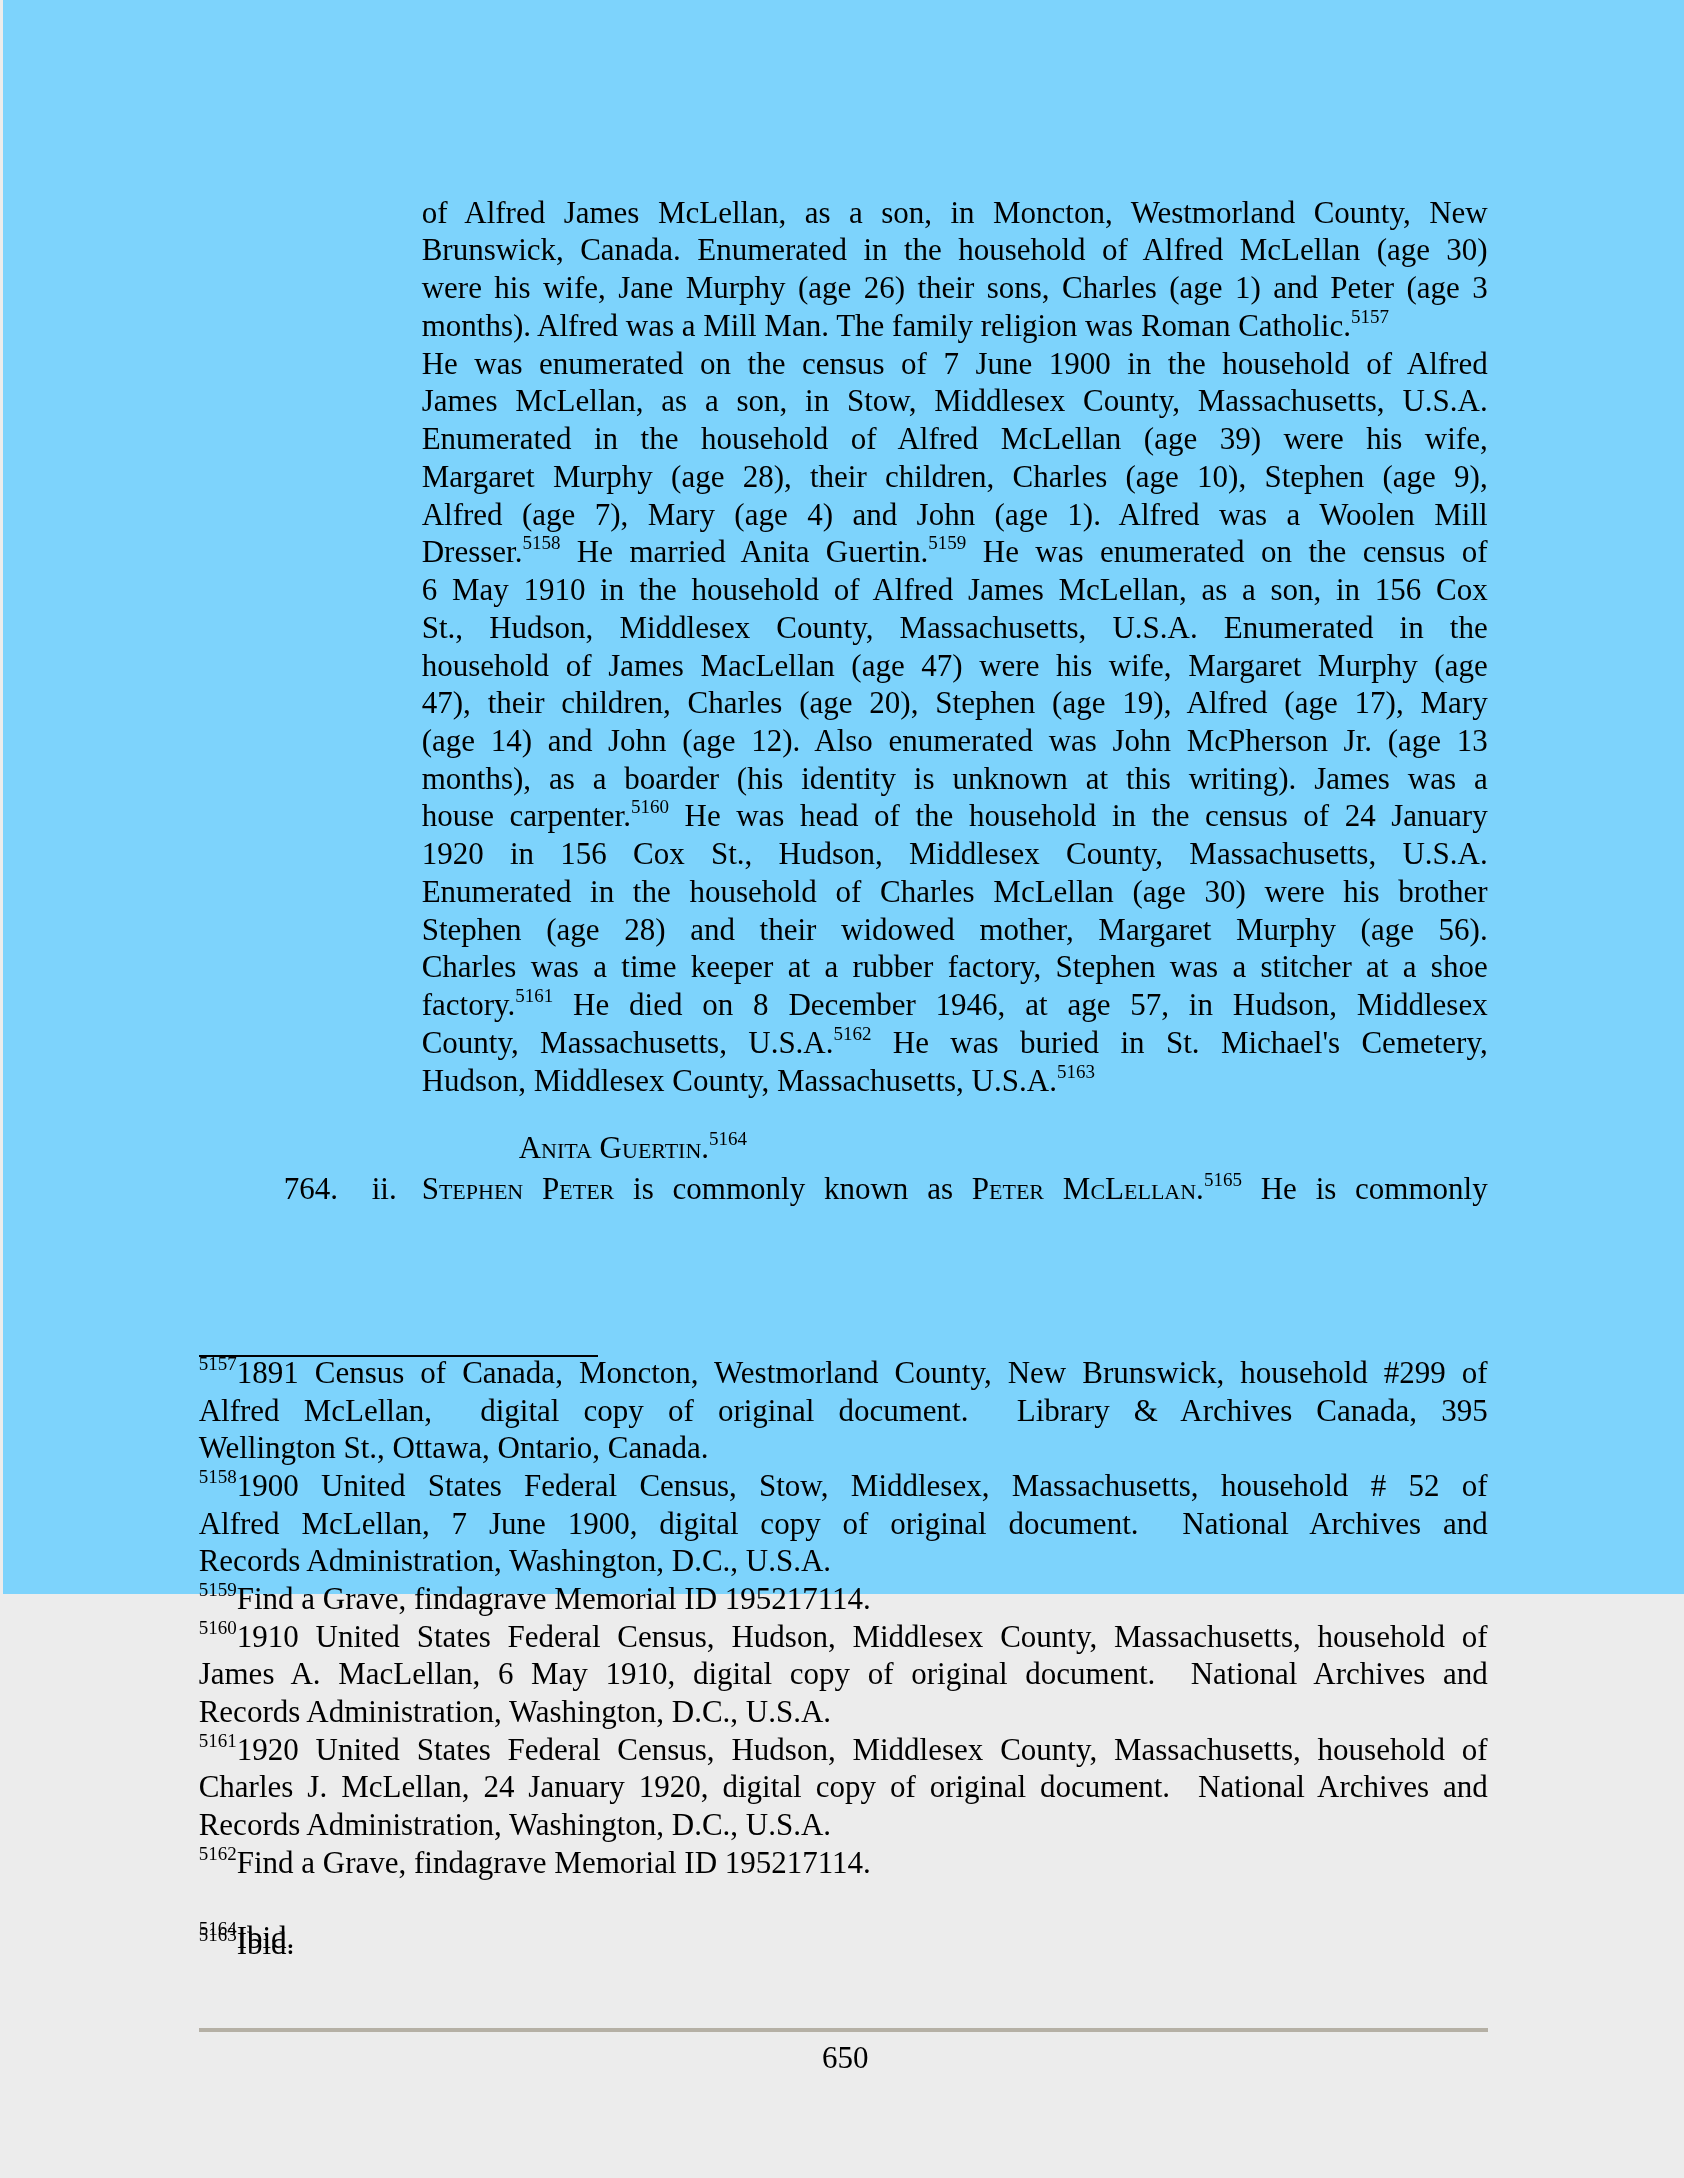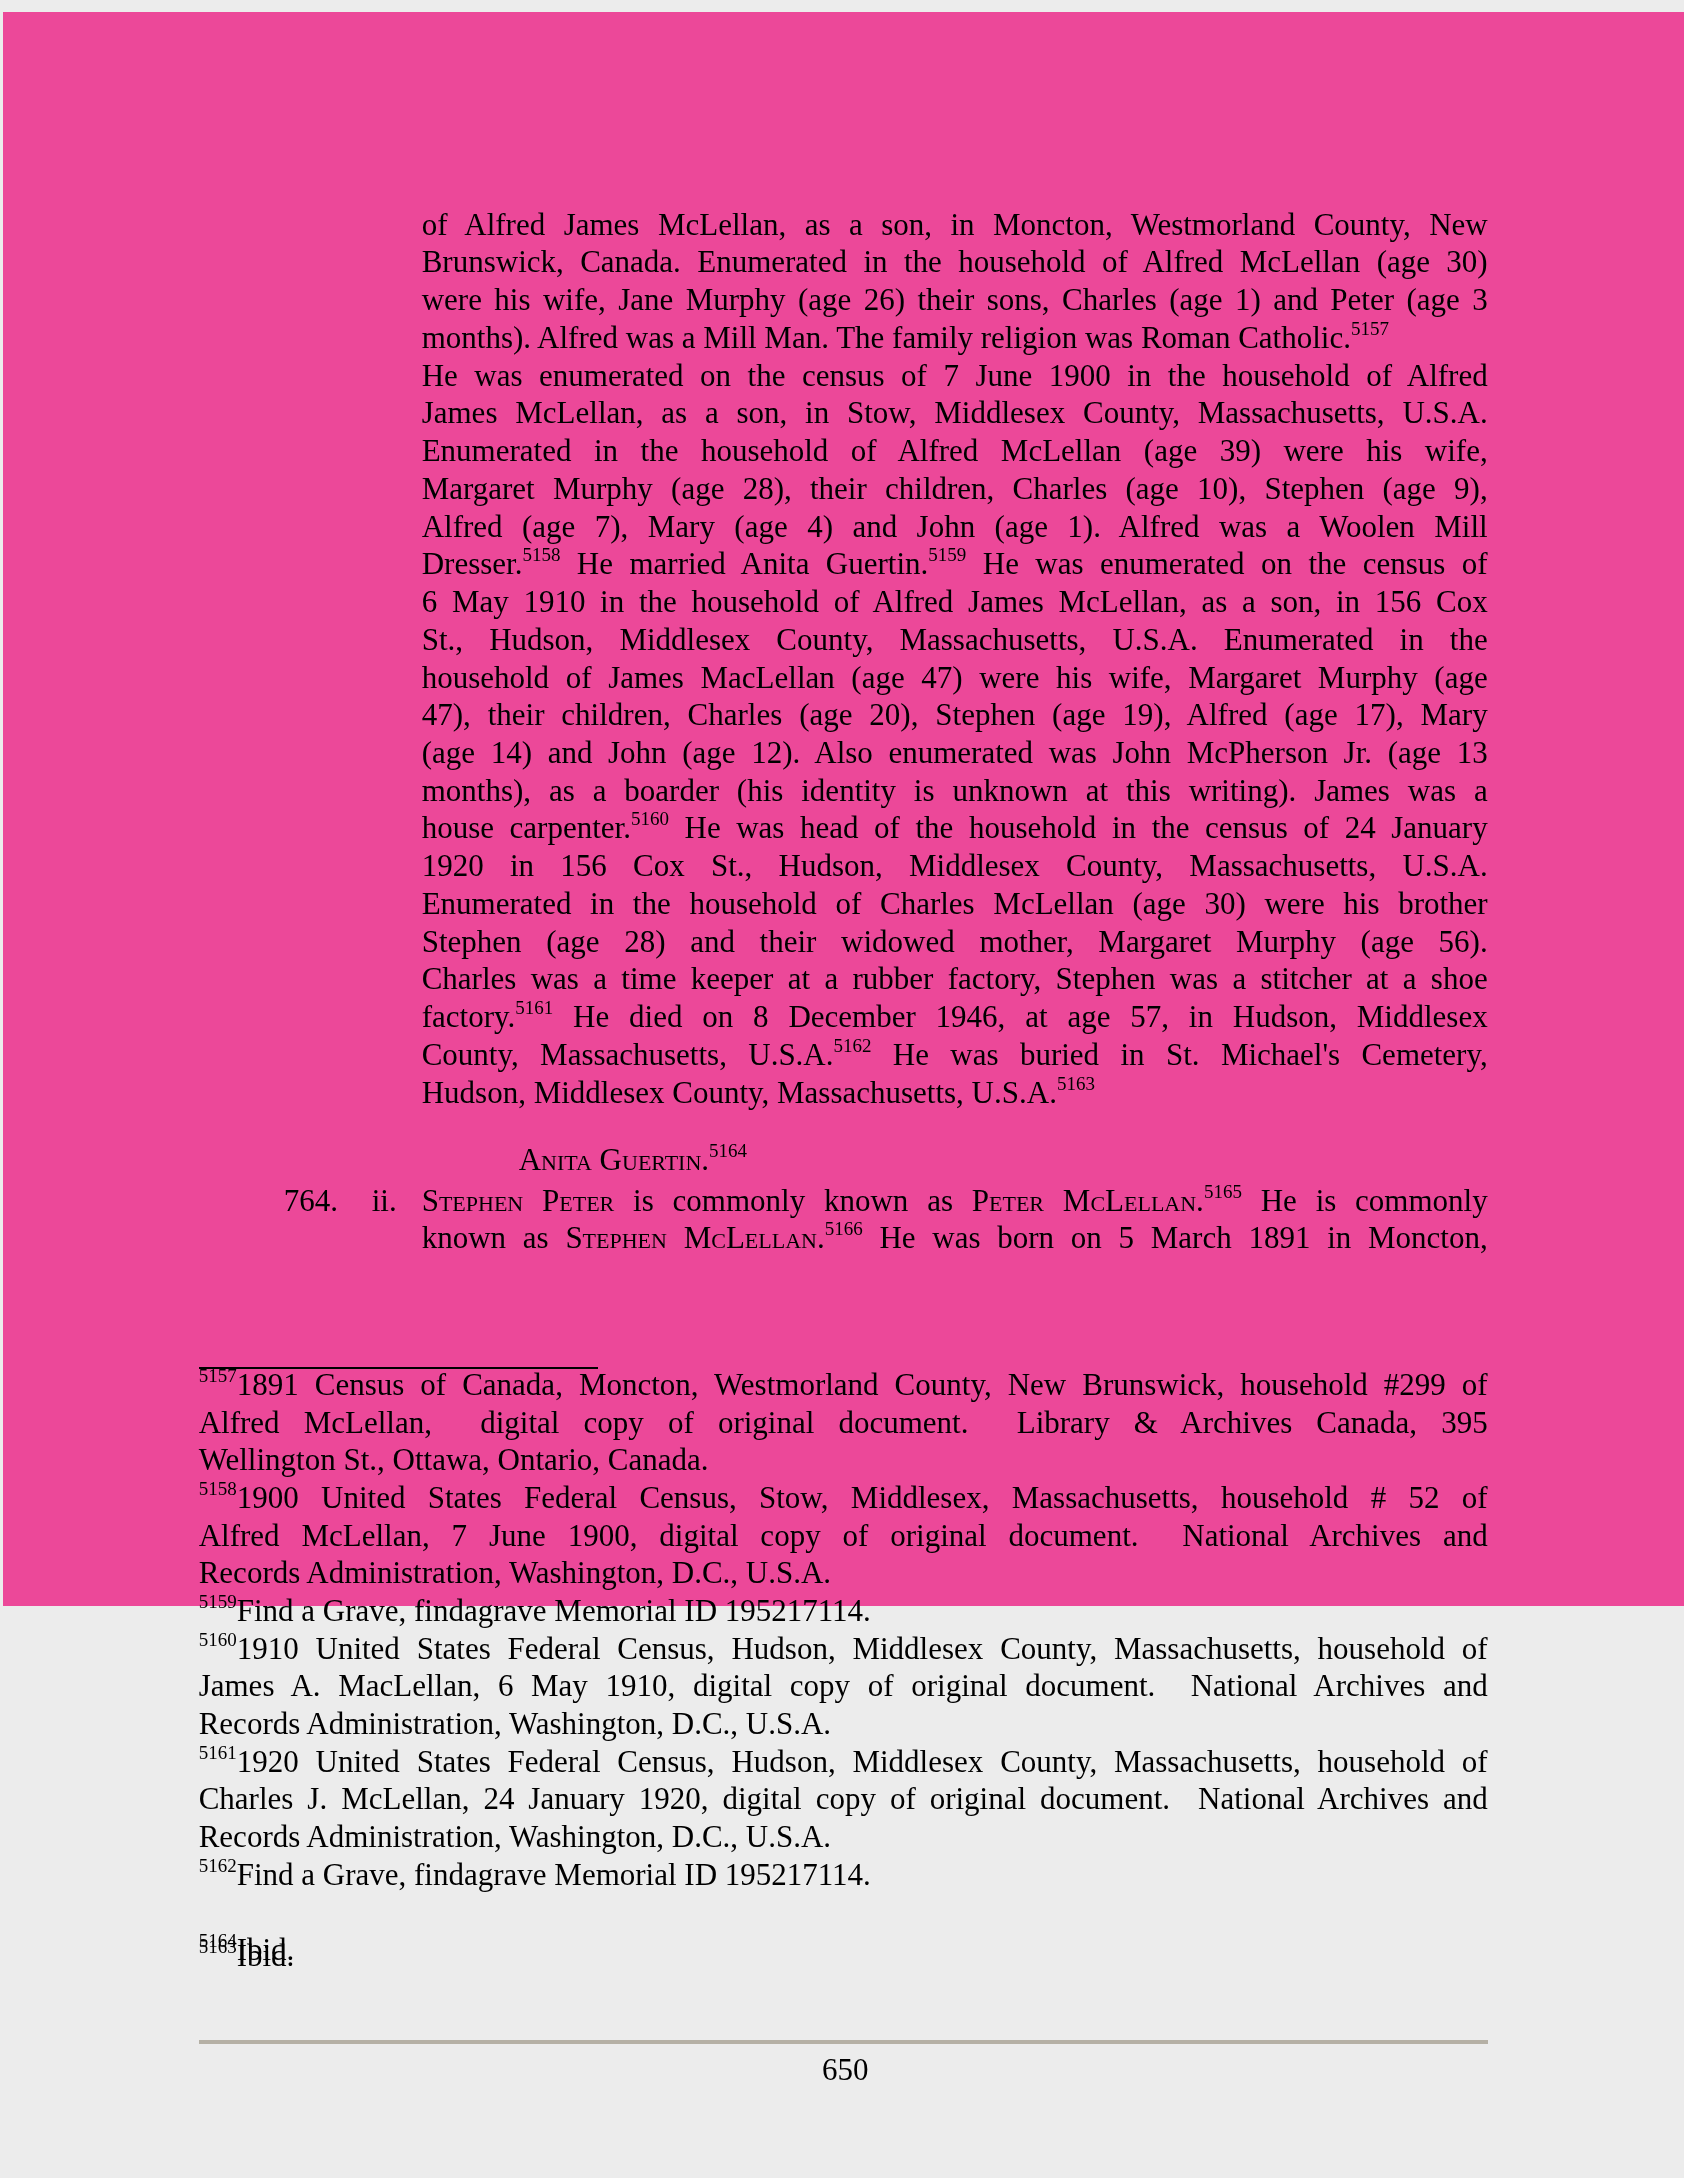--- a/index.html
+++ b/index.html
@@ -3,22 +3,22 @@
 <meta charset="utf-8">
 <style>
   html, body { margin: 0; padding: 0; }
   body {
     width: 1685px; height: 2178px; position: relative; overflow: hidden;
     background: #ececec;
     font-family: "Liberation Serif", "DejaVu Serif", serif;
     color: #000;
   }
   .page {
-    position: absolute; left: 2.7px; top: 12px; width: 1681px; height: 1594px;
-    background: #ec4899;
+    position: absolute; left: 2.7px; top: 0; width: 1681px; height: 1594px;
+    background: #7dd3fc;
   }
   .line {
     position: absolute; white-space: nowrap;
     font-size: 31px; line-height: 37px;
   }
   .body-line { left: 419px; width: 1066px; }
   .just { text-align: justify; text-align-last: justify; }
   .fn-line { left: 196px; width: 1289px; font-size: 31px; }
   sup {
     font-size: 19px; line-height: 0; vertical-align: 0; position: relative; top: -12.8px;
@@ -65,23 +65,20 @@
   <div class="line body-line" style="top:1129px; left:484px;margin-left:32px;">
     <span class="sc">Anita Guertin.</span><sup>5164</sup>
   </div>
 
   <div class="num764" style="top:1170px;">764.</div>
   <div class="numii" style="top:1170px;">ii.</div>
 
   <div class="line body-line just" style="top:1170px;">
     <span class="sc">Stephen Peter</span><span> is commonly known as </span><span class="sc">Peter McLellan.</span><sup>5165</sup><span> He is commonly</span>
   </div>
-  <div class="line body-line just" style="top:1207px;">
-    <span>known as </span><span class="sc">Stephen McLellan.</span><sup>5166</sup><span> He was born on 5 March 1891 in Moncton,</span>
-  </div>
 
   <div class="rule-fn"></div>
 
   <div id="footnotes">
       <div class="line fn-line just" style="top: 1354px;"><sup>5157</sup><span style="white-space: pre;">1891 Census of Canada, Moncton, Westmorland County, New Brunswick, household #299 of</span></div>
       <div class="line fn-line just" style="top: 1392px;"><span style="white-space: pre;">Alfred McLellan,  digital copy of original document.  Library &amp; Archives Canada, 395</span></div>
       <div class="line fn-line" style="top: 1429px;"><span style="white-space: pre;">Wellington St., Ottawa, Ontario, Canada.</span></div>
       <div class="line fn-line just" style="top: 1467px;"><sup>5158</sup><span style="white-space: pre;">1900 United States Federal Census, Stow, Middlesex, Massachusetts, household # 52 of</span></div>
       <div class="line fn-line just" style="top: 1505px;"><span style="white-space: pre; margin-top: 37px;">Alfred McLellan, 7 June 1900, digital copy of original document.  National Archives and</span></div>
       <div class="line fn-line" style="top: 1542px;"><span style="white-space: pre;">Records Administration, Washington, D.C., U.S.A.</span></div>

